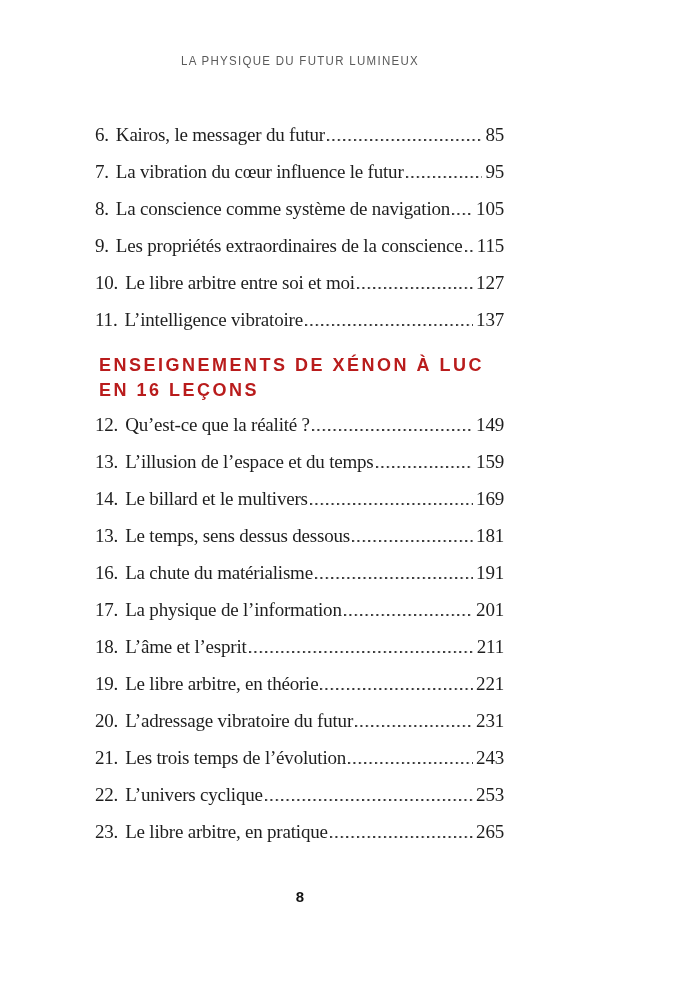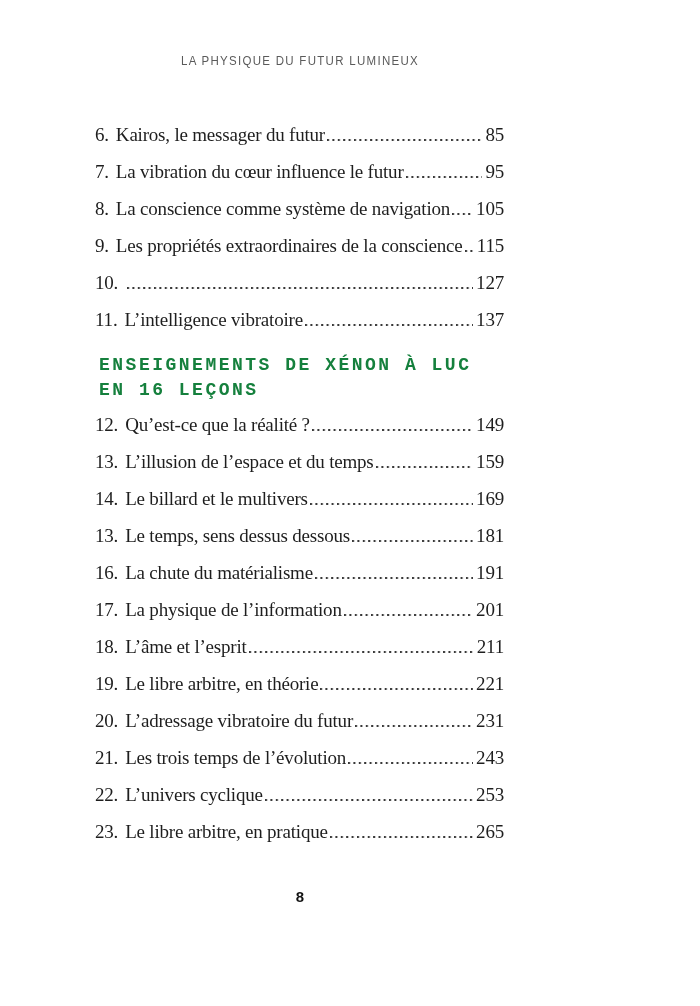--- a/index.html
+++ b/index.html
@@ -56,26 +56,26 @@
     background-size: 5.4px 2px;
     background-repeat: repeat-x;
     background-position: left bottom;
   }
   .toc-page {
     flex: 0 0 auto;
     text-align: center;
   }
   .section-heading {
     margin: 15px 0 3px 4px;
-    font-family: Liberation Mono, monospace;
+    font-family: Liberation Sans, sans-serif;
     font-size: 18px;
     font-weight: 700;
     letter-spacing: 2.5px;
     line-height: 25px;
-    color: #15803d;
+    color: #b91c1c;
   }
   .page-number {
     position: absolute;
     left: 0;
     right: 0;
     top: 888px;
     text-align: center;
     font-family: "Liberation Sans", sans-serif;
     font-size: 15px;
     font-weight: 700;
@@ -111,20 +111,21 @@
           <span class="toc-page">105</span>
         </li>
         <li class="toc-row">
           <span class="toc-num">9.</span>
           <span class="toc-title">Les propriétés extraordinaires de la conscience</span>
           <span class="leader"></span>
           <span class="toc-page">115</span>
         </li>
         <li class="toc-row">
           <span class="toc-num">10.</span>
+          <span class="toc-title">Le libre arbitre entre soi et moi</span>
           <span class="leader"></span>
           <span class="toc-page">127</span>
         </li>
         <li class="toc-row">
           <span class="toc-num">11.</span>
           <span class="toc-title">L’intelligence vibratoire</span>
           <span class="leader"></span>
           <span class="toc-page">137</span>
         </li>
       </ol>

